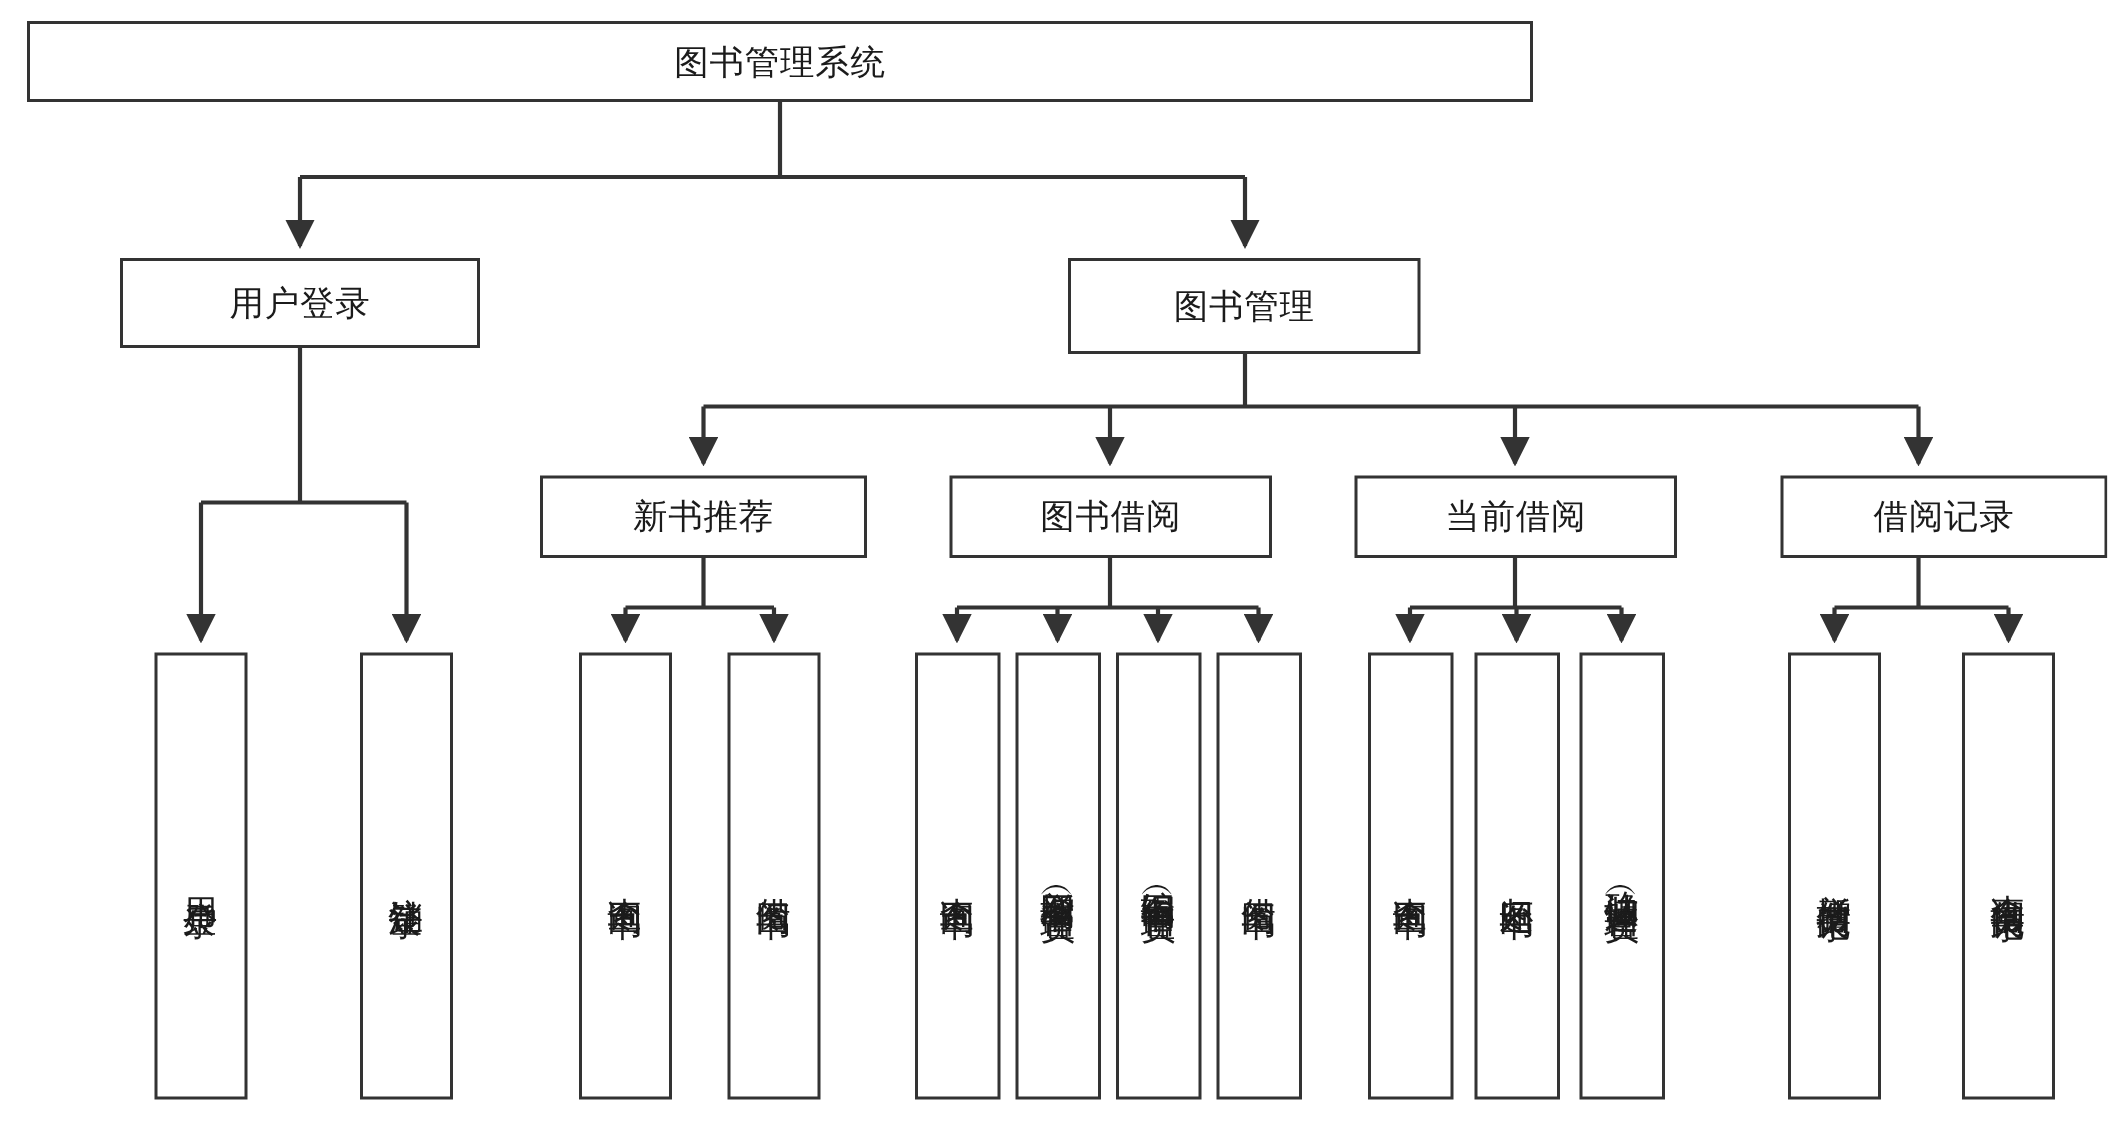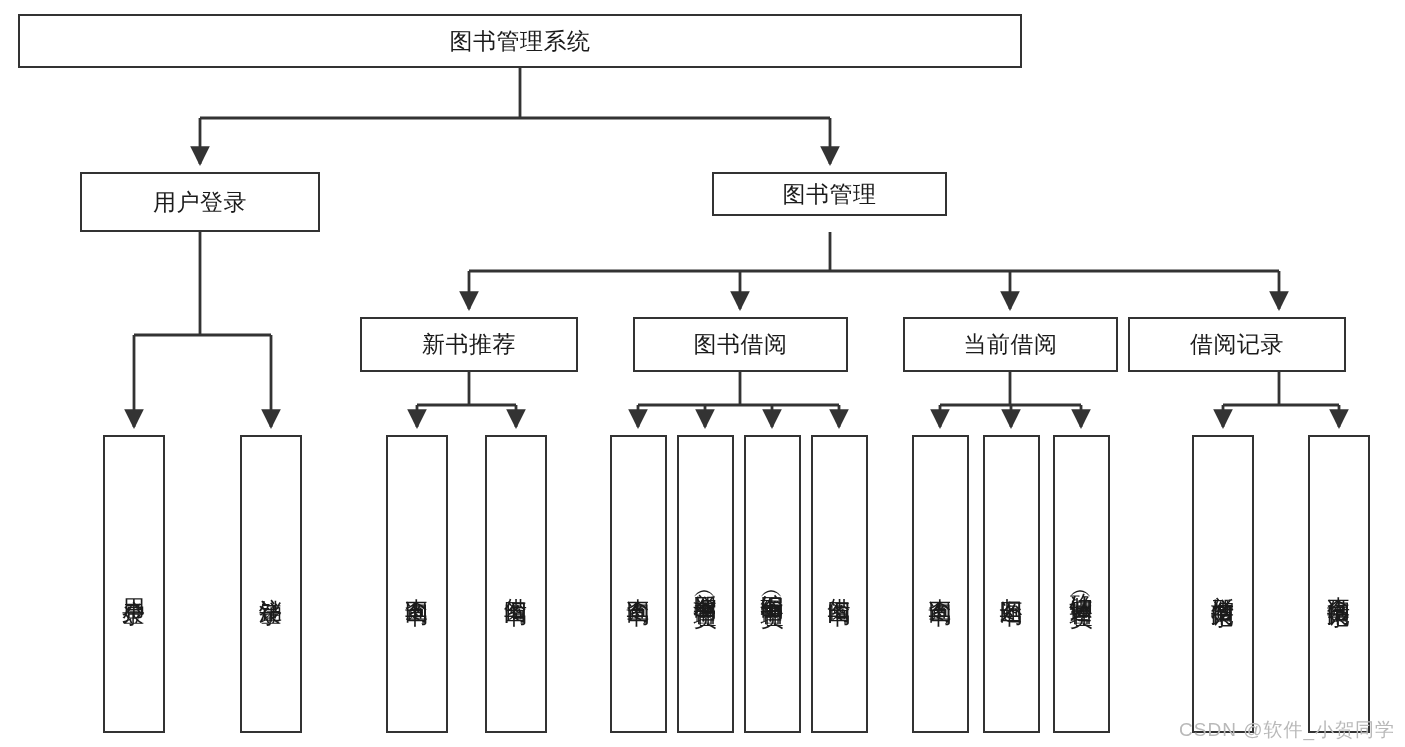--- a/index.html
+++ b/index.html
@@ -118,34 +118,34 @@
     </g>
   </svg>
 
   <div class="node horiz" style="left: 18px; top: 14px; width: 1004px; height: 54px; border-color: rgb(51, 51, 51); background: rgb(255, 255, 255); color: rgb(27, 27, 27);">
     <span>图书管理系统</span>
   </div>
 
   <div class="node horiz" style="left: 80px; top: 172px; width: 240px; height: 60px; border-color: rgb(51, 51, 51); background: rgb(255, 255, 255); color: rgb(27, 27, 27);">
     <span>用户登录</span>
   </div>
-  <div class="node horiz" style="left: 712px; top: 172px; width: 235px; height: 44px; border-color: rgb(51, 51, 51); background: rgb(255, 255, 255); color: rgb(27, 27, 27);">
+  <div class="node horiz" style="left: 712px; top: 172px; width: 235px; height: 64px; border-color: rgb(51, 51, 51); background: rgb(255, 255, 255); color: rgb(27, 27, 27);">
     <span>图书管理</span>
   </div>
 
   <div class="node horiz" style="left: 360px; top: 317px; width: 218px; height: 55px; border-color: rgb(51, 51, 51); background: rgb(255, 255, 255); color: rgb(27, 27, 27); justify-content: center;">
     <span>新书推荐</span>
   </div>
   <div class="node horiz" style="left: 903px; top: 317px; width: 215px; height: 55px; border-color: rgb(51, 51, 51); background: rgb(255, 255, 255); color: rgb(27, 27, 27);">
     <span>当前借阅</span>
   </div>
   <div class="node horiz" style="left: 633px; top: 317px; width: 215px; height: 55px; border-color: rgb(51, 51, 51); background: rgb(255, 255, 255); color: rgb(27, 27, 27);">
     <span>图书借阅</span>
   </div>
-  <div class="node horiz" style="left: 1128px; top: 317px; width: 218px; height: 55px; border-color: rgb(51, 51, 51); background: rgb(255, 255, 255); color: rgb(27, 27, 27); align-items: center;">
+  <div class="node horiz" style="left: 1187px; top: 317px; width: 218px; height: 55px; border-color: rgb(51, 51, 51); background: rgb(255, 255, 255); color: rgb(27, 27, 27); align-items: center;">
     <span>借阅记录</span>
   </div>
 
   <div class="node vert" style="left: 103px; top: 435px; width: 62px; height: 298px; border-color: rgb(51, 51, 51); background: rgb(255, 255, 255); color: rgb(27, 27, 27);">
     <span class="vlabel">用户登录</span>
   </div>
   <div class="node vert" style="left: 240px; top: 435px; width: 62px; height: 298px; border-color: rgb(51, 51, 51); background: rgb(255, 255, 255); color: rgb(27, 27, 27);">
     <span class="vlabel">注销登录</span>
   </div>
   <div class="node vert" style="left: 386px; top: 435px; width: 62px; height: 298px; border-color: rgb(51, 51, 51); background: rgb(255, 255, 255); color: rgb(27, 27, 27);">
@@ -175,14 +175,13 @@
   <div class="node vert" style="left: 1053px; top: 435px; width: 57px; height: 298px; border-color: rgb(51, 51, 51); background: rgb(255, 255, 255); color: rgb(27, 27, 27);">
     <span class="vlabel">确认归还（管理员）</span>
   </div>
   <div class="node vert" style="left: 1192px; top: 435px; width: 62px; height: 298px; border-color: rgb(51, 51, 51); background: rgb(255, 255, 255); color: rgb(27, 27, 27);">
     <span class="vlabel">新增借阅记录</span>
   </div>
   <div class="node vert" style="left: 1308px; top: 435px; width: 62px; height: 298px; border-color: rgb(51, 51, 51); background: rgb(255, 255, 255); color: rgb(27, 27, 27);">
     <span class="vlabel">查询借阅记录</span>
   </div>
 
-  <div id="watermark" style="color: rgb(185, 185, 185);">CSDN @软件_小贺同学</div>
 </div>
 
 </body></html>

